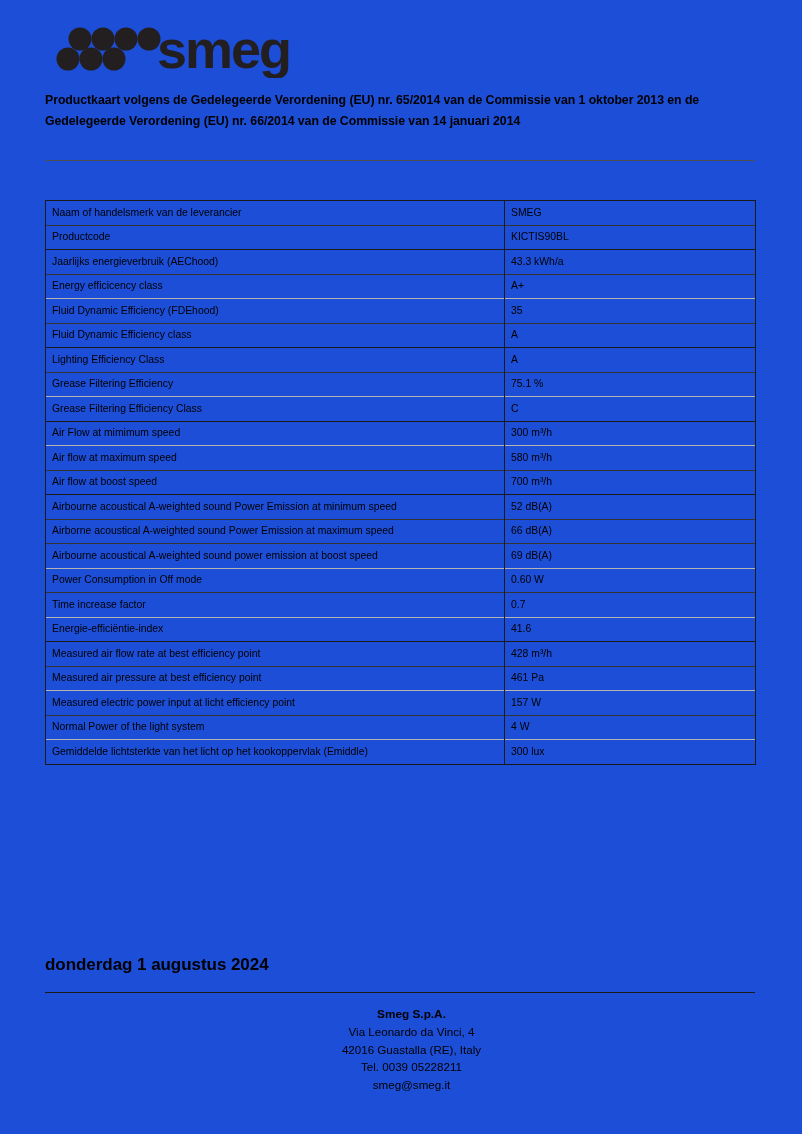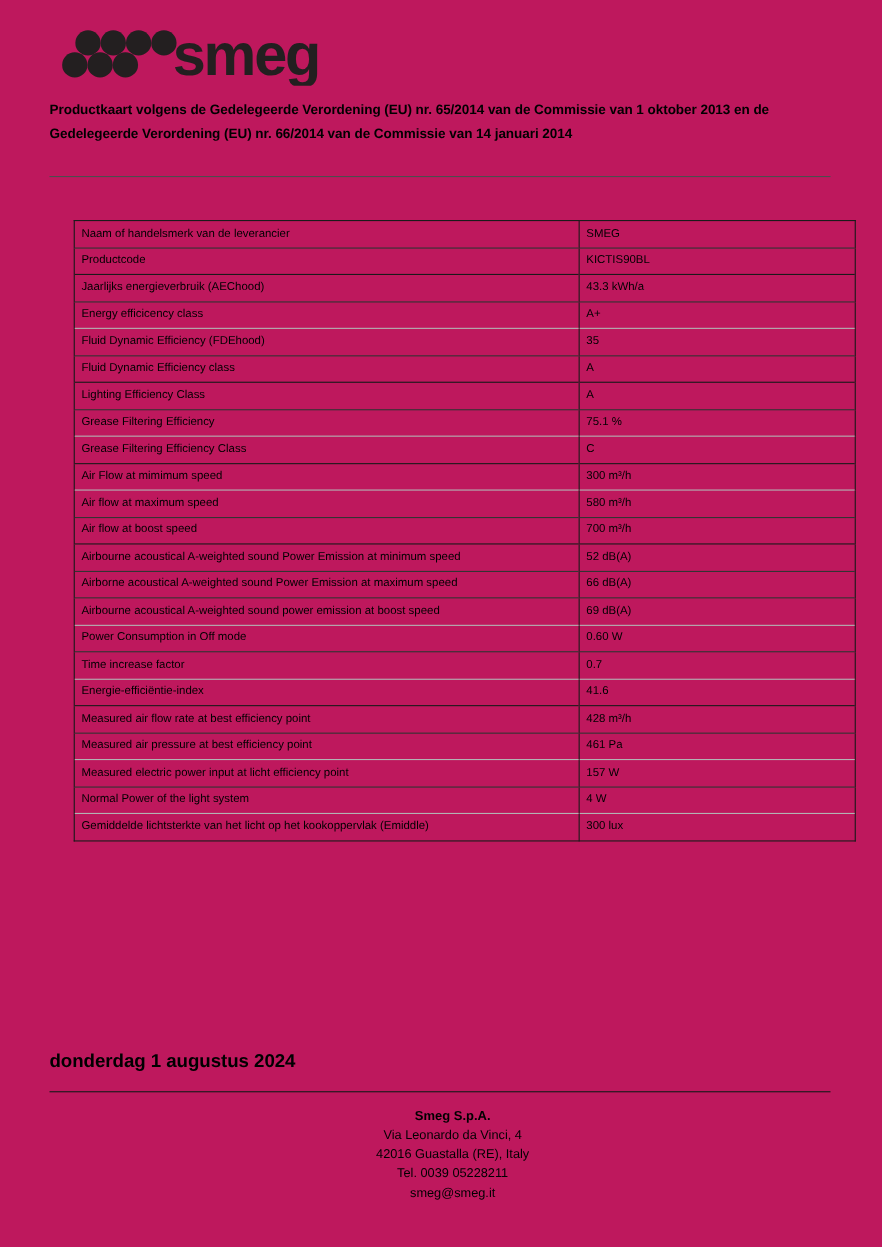--- a/index.html
+++ b/index.html
@@ -14,21 +14,21 @@
     color: #000000;
     position: relative;
     overflow: hidden;
   }
 
   .page {
     position: absolute;
     left: 0; top: 0;
     width: 802px;
     height: 1134px;
-    background: #be185d;
+    background: #1d4ed8;
   }
 
   
   .logo-wrap {
     position: absolute;
     left: 45px;
     top: 22px;
     width: 260px;
     height: 56px;
   }
@@ -58,21 +58,20 @@
   }
 
   
   .spec-table {
     position: absolute;
     left: 45px;
     top: 200px;
     width: 710px;
     border-collapse: collapse;
     table-layout: fixed;
-    margin-left: 22px;
   }
   .spec-table col.c-label { width: 459px; }
   .spec-table col.c-value { width: 251px; }
 
   .spec-table td {
     height: 23.5px;
     padding: 0 0 0 6px;
     font-size: 10.4px;
     line-height: 12px;
     vertical-align: middle;

